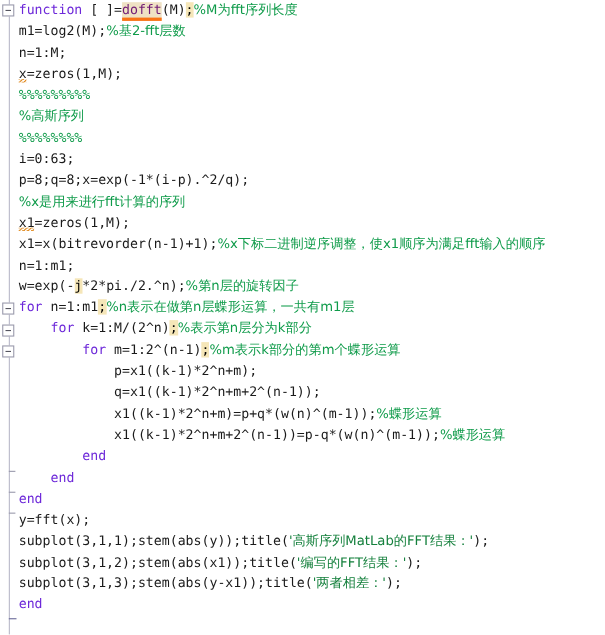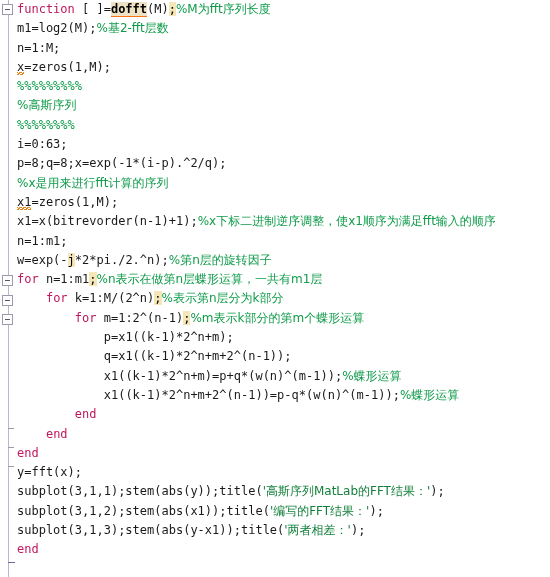--- a/index.html
+++ b/index.html
@@ -76,32 +76,31 @@
     height: 577px;
     white-space: pre;
   }
   .line {
     height: 19.3px;
     line-height: 19.3px;
     white-space: pre;
   }
 
   
-  .kw      { color: #be185d; margin-top: 13px; }       
+  .kw      { color: #6d28d9; margin-top: 13px; }       
   .plain   { color: #1a1a1a; }
   .cmt     { color: #0f9b4a; }       
   .str     { color: #15803d; }       
   .hl      { background: #f5e6b8; }  
 
   
   .fname {
     background: #efe2c4;
-    border-bottom: 1px solid #f97316;
-    color: #000000;
-    font-weight: bold;
+    border-bottom: 3px solid #f97316;
+    color: #701a75;
   }
 
   
   .squig {
     color: #1a1a1a;
     background-image:
       repeating-linear-gradient(135deg,
         #e08a1e 0px, #e08a1e 1px,
         rgba(0,0,0,0) 1px, rgba(0,0,0,0) 2px);
     background-repeat: repeat-x;

